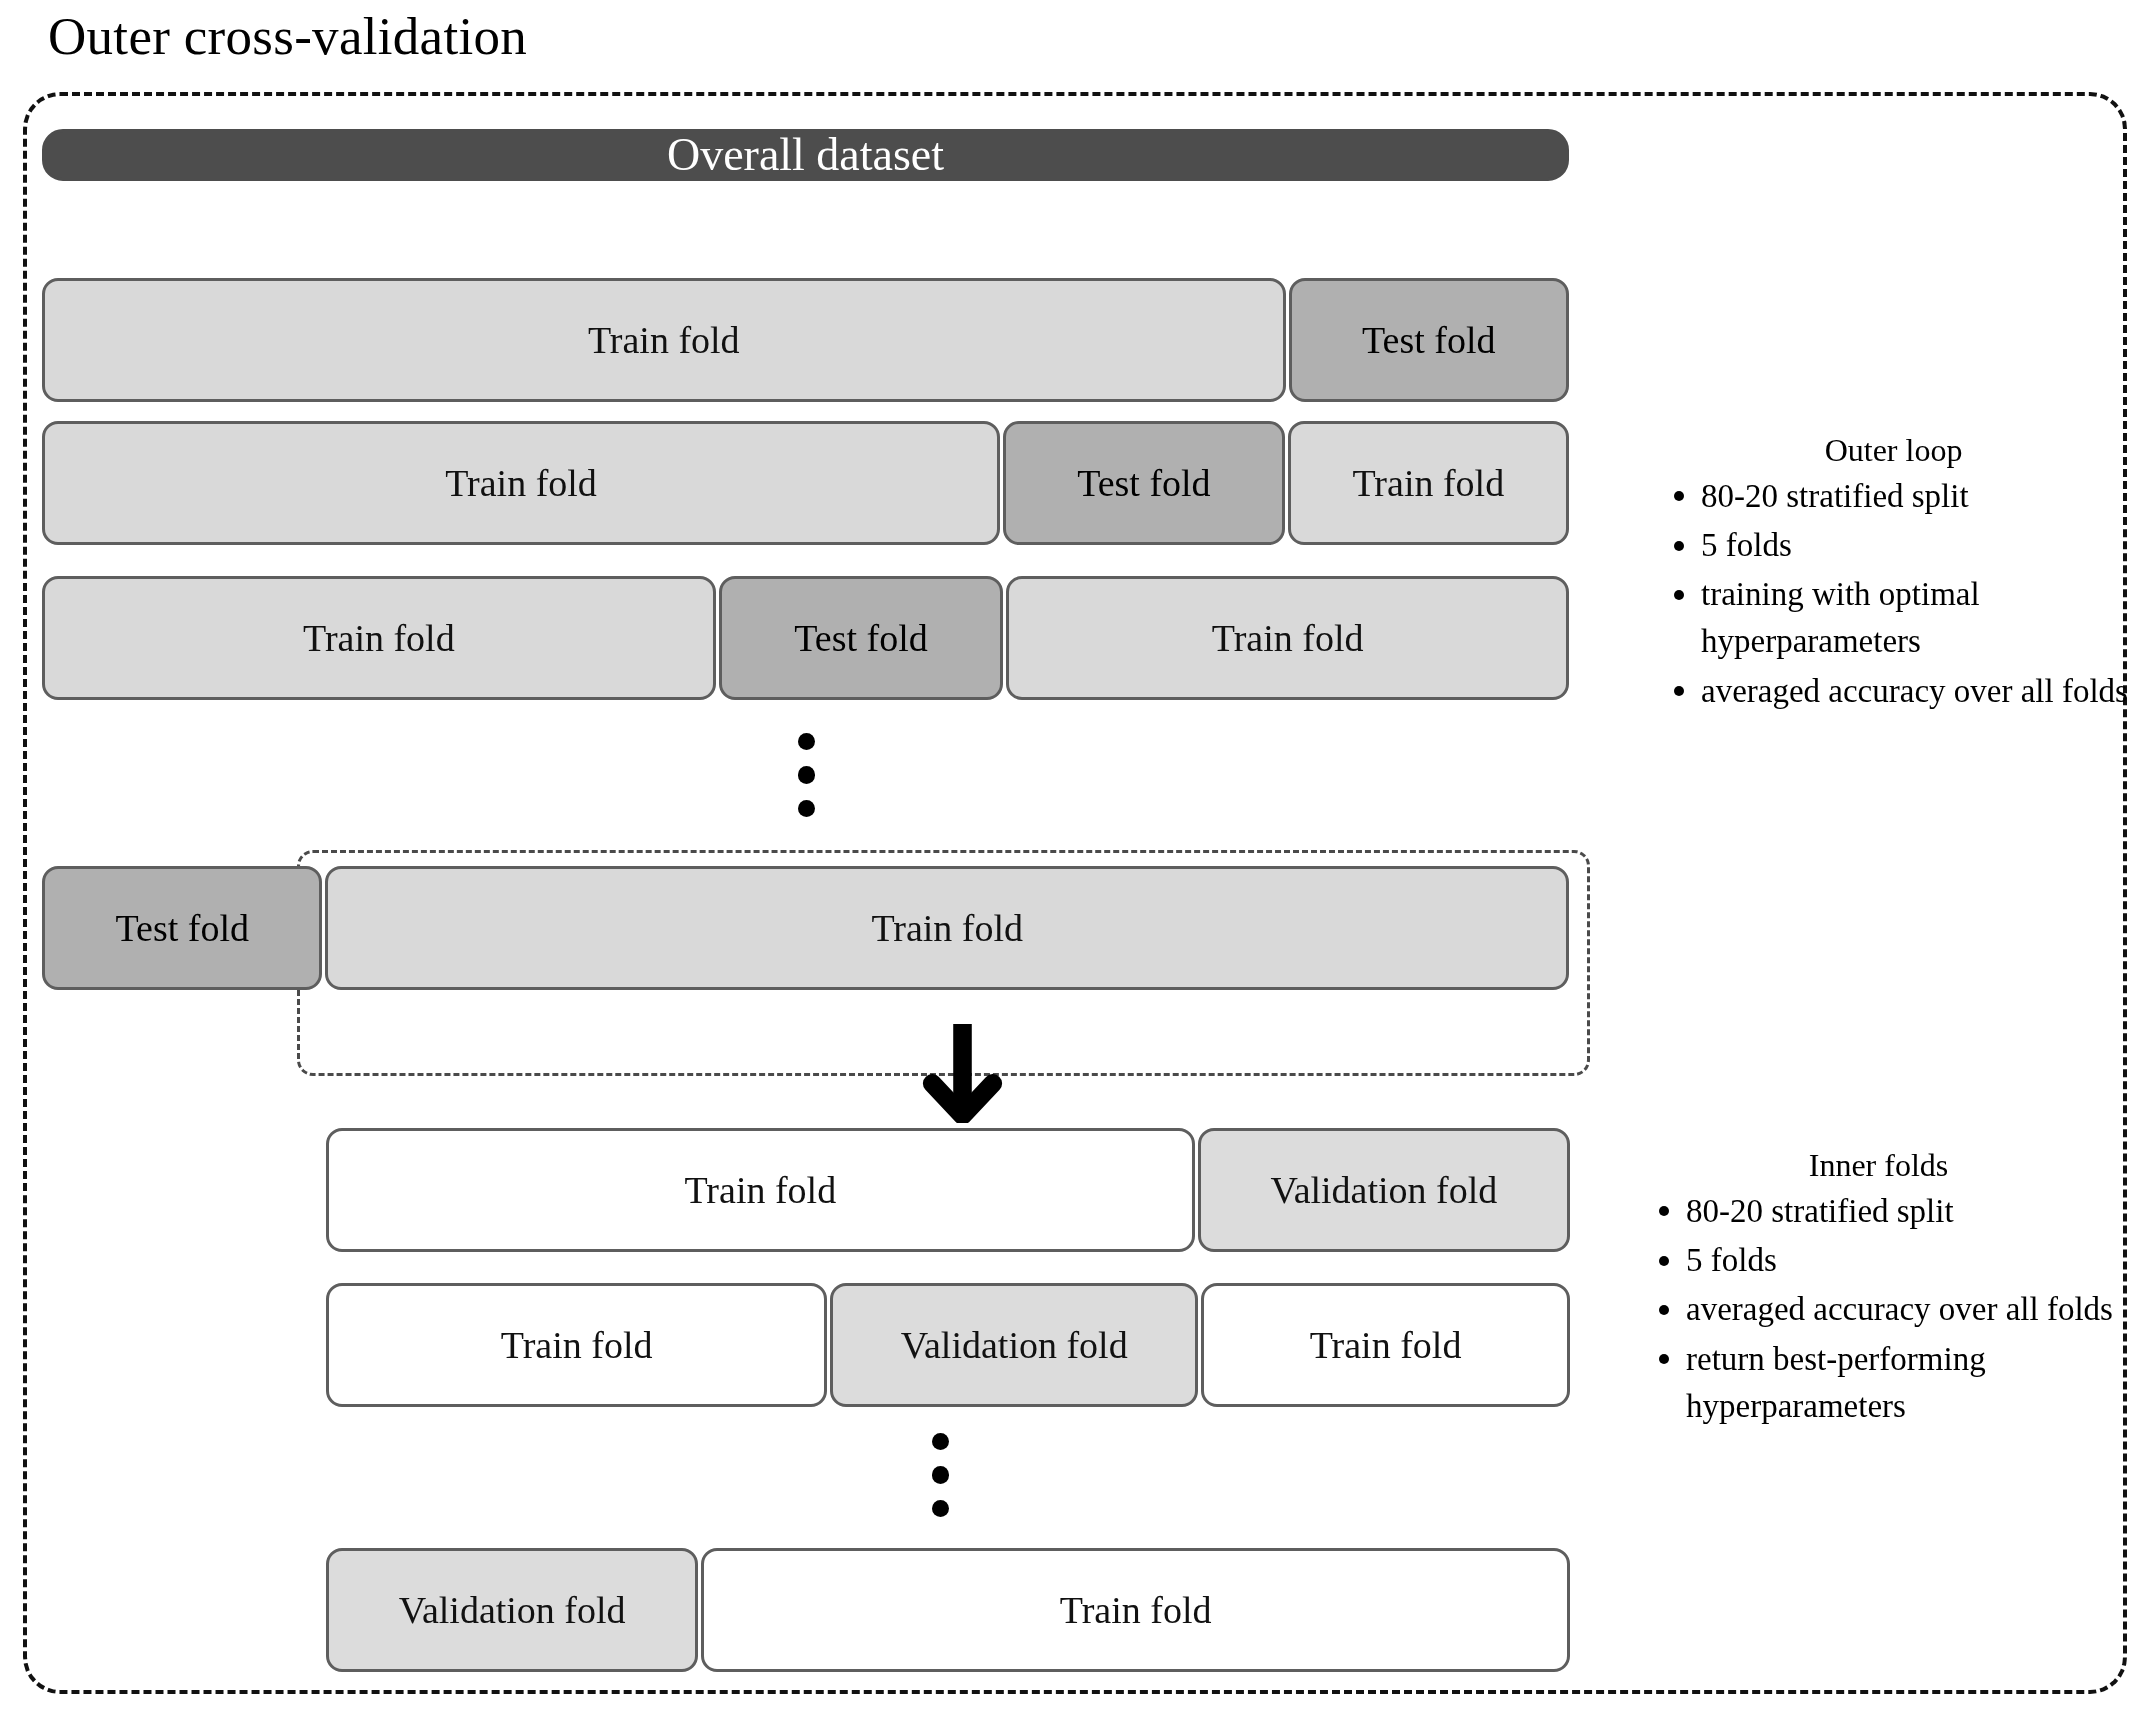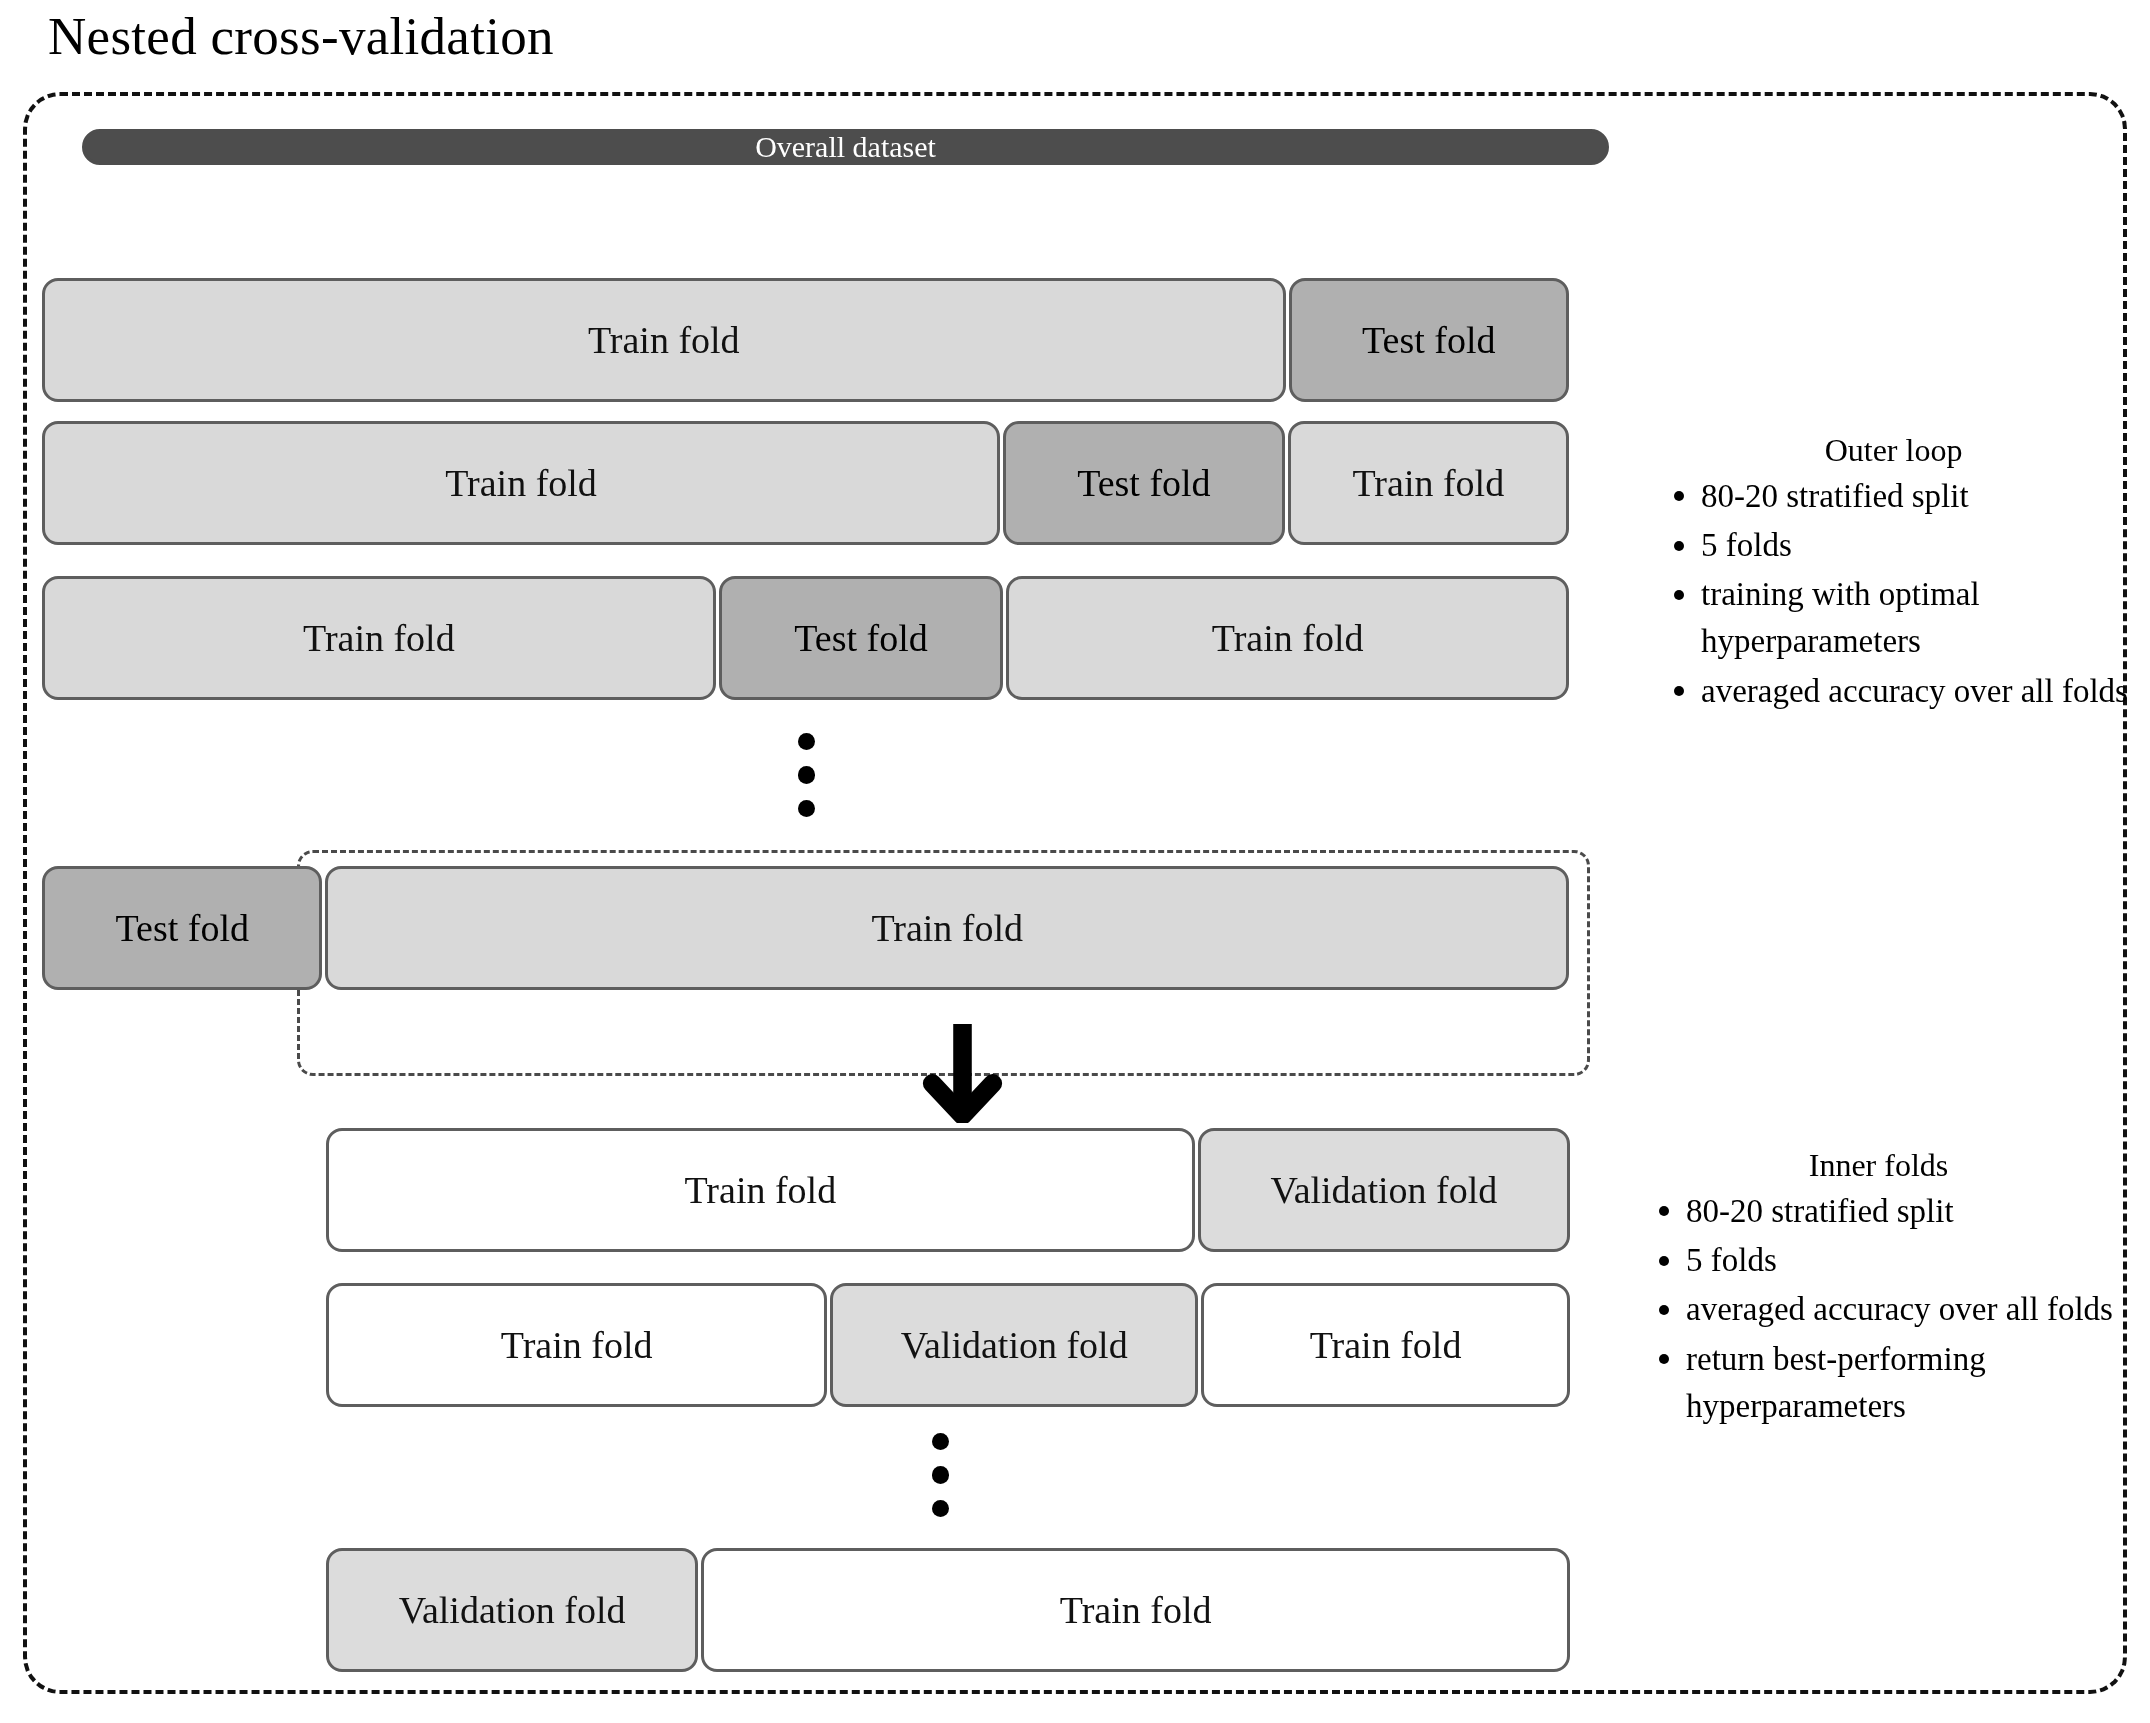--- a/index.html
+++ b/index.html
@@ -80,22 +80,21 @@
   
   .dataset-bar {
     position: absolute;
     left: 42px;
     top: 129px;
     width: 1527px;
     height: 129px;
   }
   .dataset-bar .seg {
     width: 100%;
-    font-size: 30px;
-    margin-left: 40px;
+    font-size: 46px;
   }
 
   
   .inner-highlight {
     position: absolute;
     left: 297px;
     top: 850px;
     width: 1293px;
     height: 226px;
     border: 3.1px dashed #4a4a4a;
@@ -164,21 +163,21 @@
   }
 
   #outer-block { left: 1658px; top: 434px; }
   #inner-block { left: 1643px; top: 1149px; }
 </style>
 </head>
 <body>
 
 <div id="canvas">
 
-  <div class="page-title">Nested cross-validation</div>
+  <div class="page-title">Outer cross-validation</div>
 
   <div class="outer-dashed-box"></div>
 
   <div class="dataset-bar">
     <div class="seg dark">Overall dataset</div>
   </div>
 
   <div class="bar-row" style="left:42px; top:278px; width:1527px;">
     <div class="seg light" style="width:81.6%;">Train fold</div>
     <div class="seg mid" style="width:18.4%;">Test fold</div>

